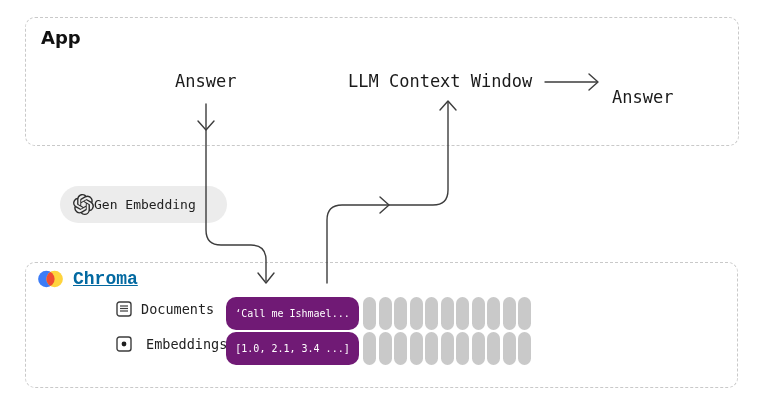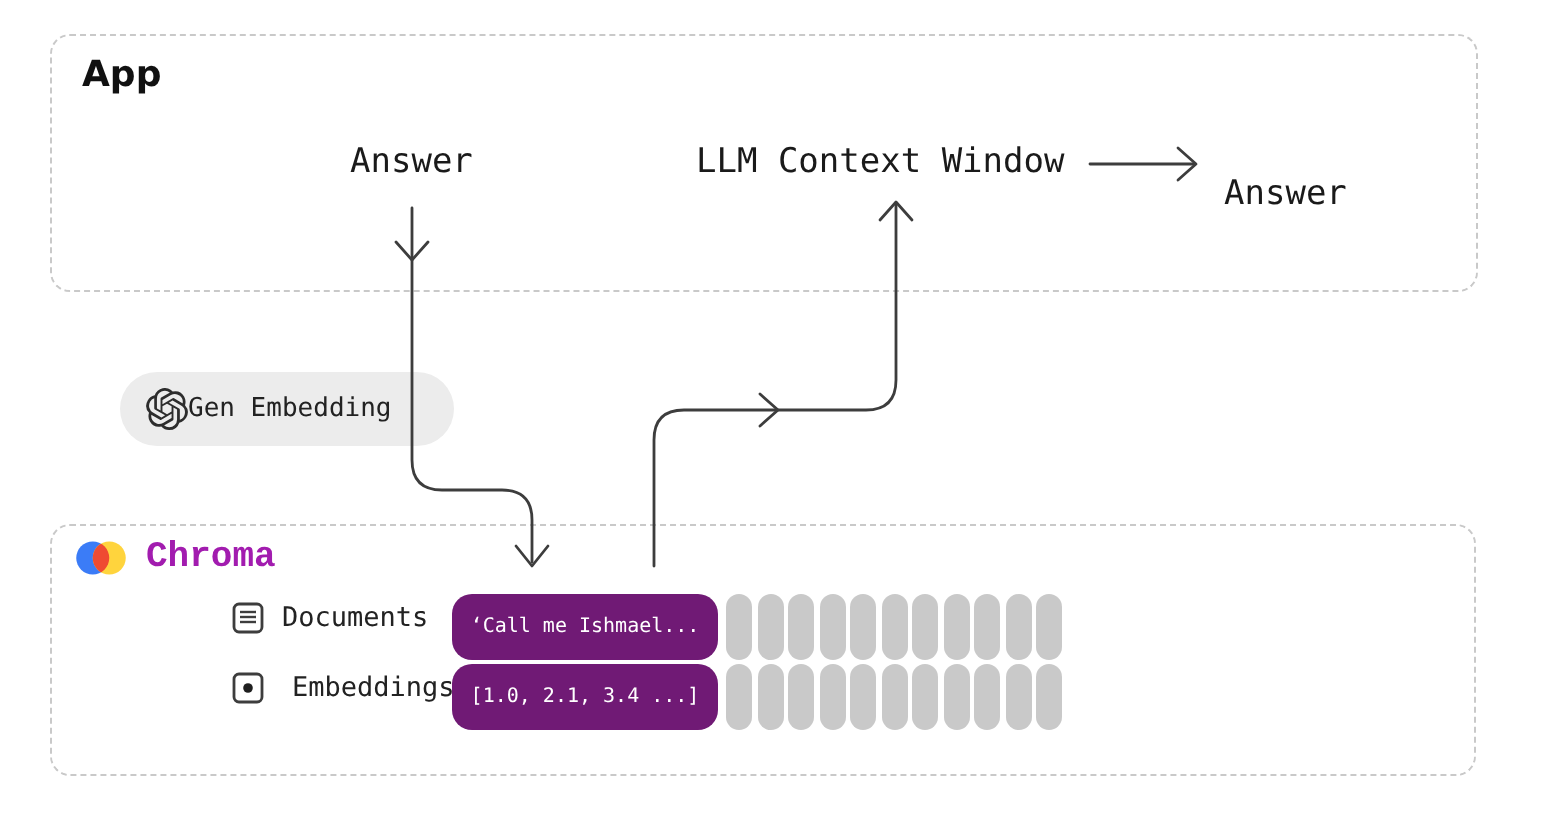--- a/index.html
+++ b/index.html
@@ -22,21 +22,21 @@
   .box-title {
     position:absolute;
     font-family:"DejaVu Sans", "Liberation Sans", sans-serif;
     font-weight:bold; font-size:18px; color:#111111;
   }
   .app-title { left:15px; top:9px; }
 
   .chroma-header { position:absolute; left:11px; top:5px; display:flex; align-items:center; gap:9px; }
   .chroma-title {
     font-family:"Liberation Mono", monospace;
-    font-weight:bold; font-size:18px; color:#a21caf;
+    font-weight:bold; font-size:18px; color:#0369a1;text-decoration:underline;
   }
 
   .flow-label { position:absolute; font-size:17px; color:#1a1a1a; white-space:nowrap; }
   .lbl-queries { left:175px; top:71px; }
   .lbl-llm     { left:348px; top:71px; }
   .lbl-answer  { left:612px; top:87px; }
 
   .gen-pill {
     position:absolute; left:60px; top:186px; width:167px; height:37px;
     background:#ececec; border-radius:19px;

